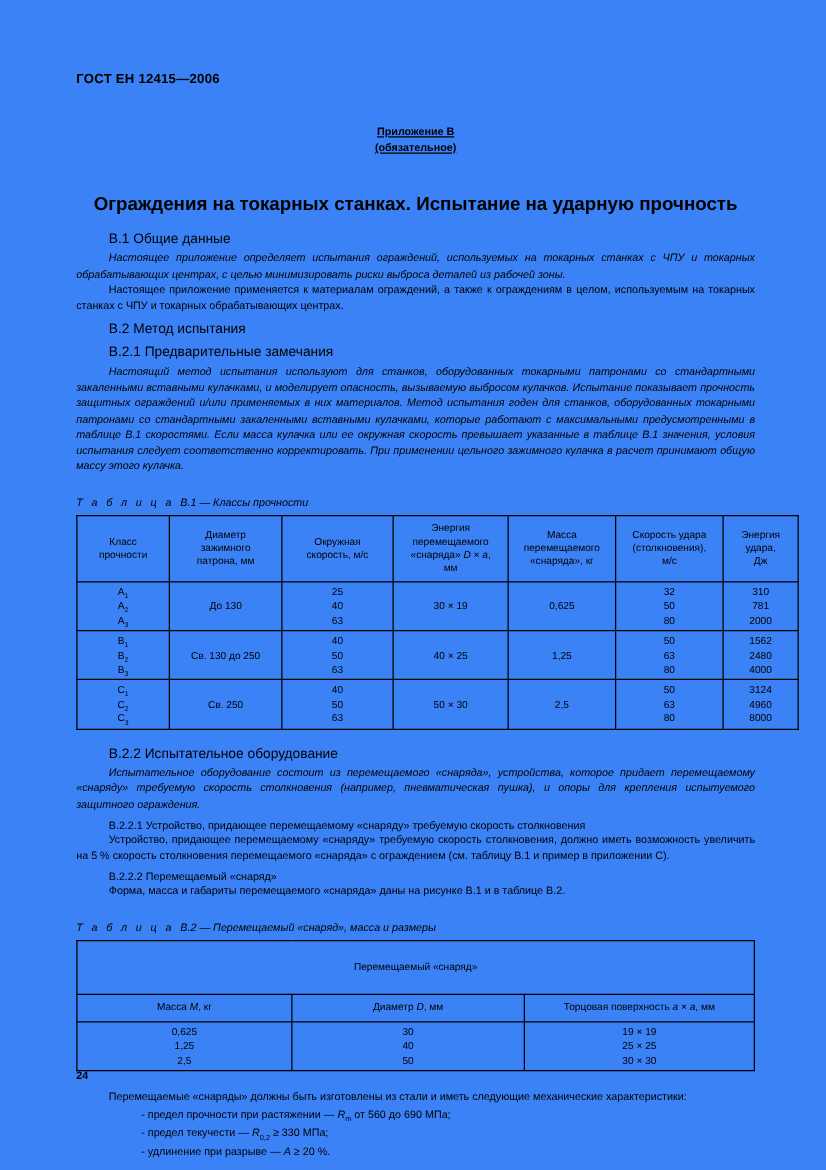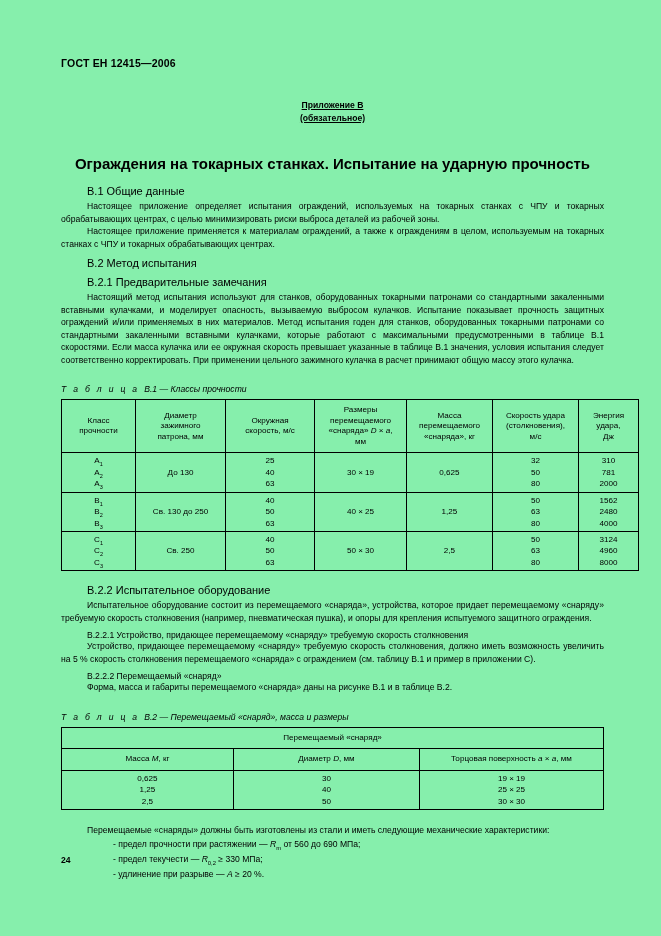--- a/index.html
+++ b/index.html
@@ -11,21 +11,21 @@
   body {
     font-family: "Liberation Sans", "DejaVu Sans", sans-serif;
     color: #000000;
     -webkit-font-smoothing: antialiased;
   }
   .page {
     position: relative;
     width: 661px;
     height: 936px;
     margin: 0 auto;
-    background: #86efac;
+    background: #3b82f6;
     overflow: hidden;
     box-sizing: border-box;
   }
   .content {
     position: absolute;
     left: 61px;
     top: 0;
     width: 543px;
   }
 
@@ -72,21 +72,21 @@
 
   
   p.body {
     font-size: 8.6px;
     line-height: 12.55px;
     margin: 0;
     text-align: justify;
     text-indent: 26px;
     hyphens: manual;
   }
-  p.body.first { margin-top: 3px; }
+  p.body.first { margin-top: 3px; font-style: italic; }
 
   .dash-item {
     font-size: 8.6px;
     line-height: 15px;
     margin: 0;
     padding-left: 52px;
   }
 
   i, .it { font-style: italic; }
   sub { font-size: 0.68em; line-height: 0; }
@@ -130,21 +130,21 @@
   .t-b1 col.c2 { width: 90px; }
   .t-b1 col.c3 { width: 89px; }
   .t-b1 col.c4 { width: 92px; }
   .t-b1 col.c5 { width: 86px; }
   .t-b1 col.c6 { width: 60px; }
 
   
   .t-b2 col.d1 { width: 172px; }
   .t-b2 col.d2 { width: 186px; }
 
-  .t-b2 thead th.span-all { padding: 5px 2px; }
+  .t-b2 thead th.span-all { padding: 16px 2px; }
 
   
   .page-num {
     position: absolute;
     left: 61px;
     top: 855px;
     font-size: 8.6px;
     font-weight: bold;
   }
 </style>
@@ -197,21 +197,21 @@
           <th class="stack">
             <span>Диаметр</span>
             <span>зажимного</span>
             <span>патрона, мм</span>
           </th>
           <th class="stack">
             <span>Окружная</span>
             <span>скорость, м/с</span>
           </th>
           <th class="stack">
-            <span>Размеры</span>
+            <span>Энергия</span>
             <span>перемещаемого</span>
             <span>«снаряда» <i>D</i> × <i>a</i>,</span>
             <span>мм</span>
           </th>
           <th class="stack">
             <span>Масса</span>
             <span>перемещаемого</span>
             <span>«снаряда», кг</span>
           </th>
           <th class="stack">

